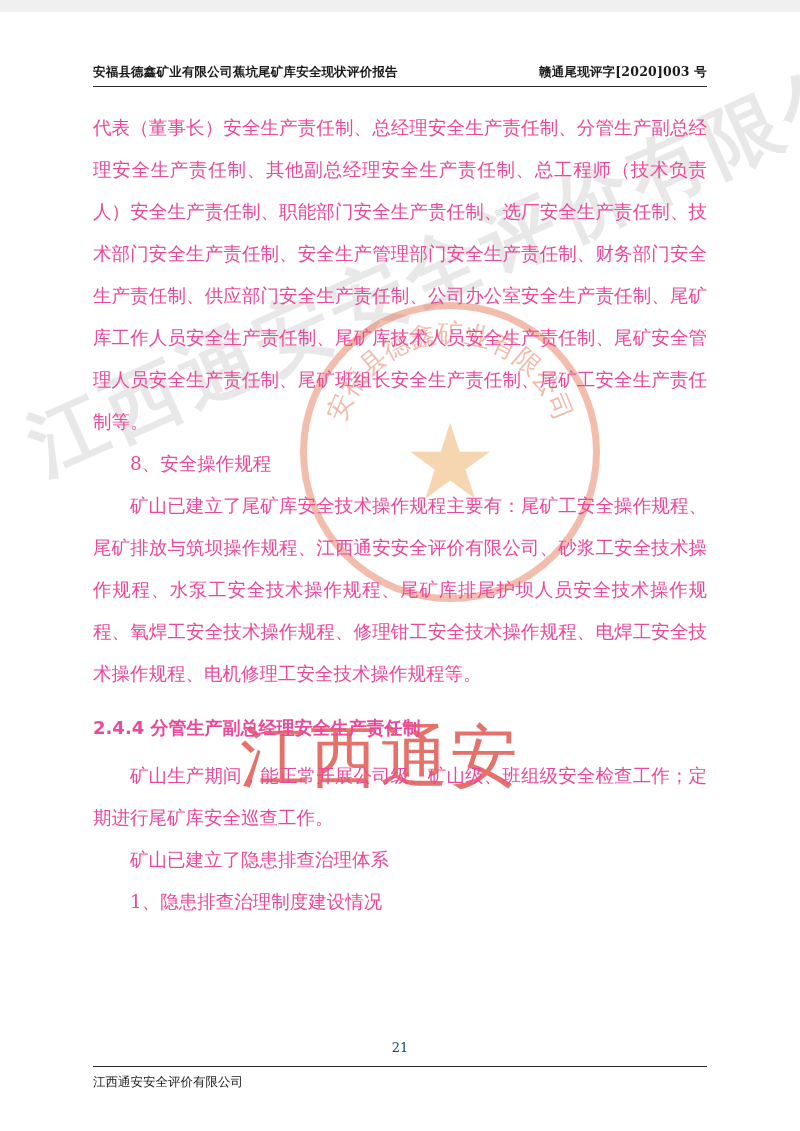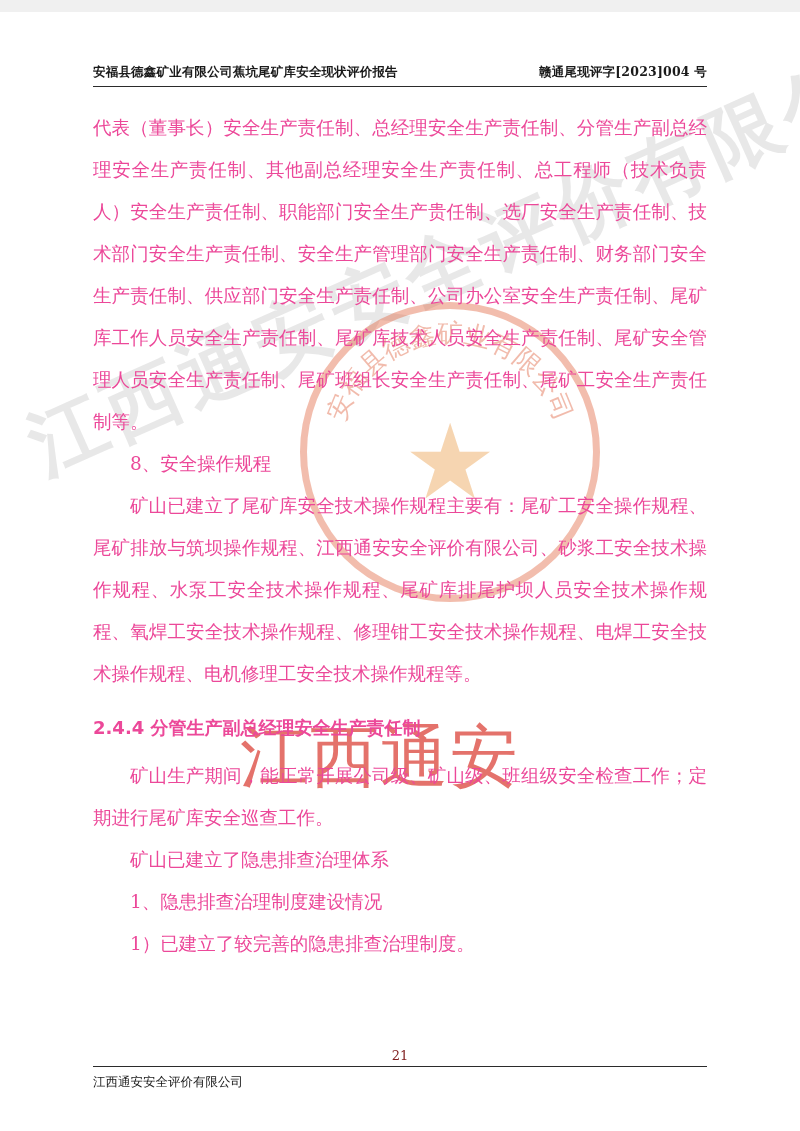--- a/index.html
+++ b/index.html
@@ -62,26 +62,26 @@
     font-weight: bold;
     font-family: "DejaVu Sans", "Liberation Sans", sans-serif;
     font-size: 18px;
     margin-top: 12px !important;
     margin-bottom: 6px !important;
   }
 
   
   .page-number {
     position: absolute;
-    bottom: 80px;
+    bottom: 88px;
     left: 0;
     width: 100%;
     text-align: center;
     font-size: 13px;
-    color: #7f1d1d;
+    color: #0c4a6e;
   }
   .footer-rule {
     position: absolute;
     bottom: 76px;
     left: 93px;
     right: 93px;
     border-bottom: 1px solid #2b2b2b;
   }
   .footer-text {
     position: absolute;
@@ -150,21 +150,21 @@
     white-space: nowrap;
   }
 </style>
 </head>
 <body>
 
 <div class="page">
 
   <div class="header">
     <span>安福县德鑫矿业有限公司蕉坑尾矿库安全现状评价报告</span>
-    <span>赣通尾现评字[2023]004 号</span>
+    <span>赣通尾现评字[2020]003 号</span>
   </div>
   <div class="header-rule"></div>
 
   <div class="stamp wm-diagonal">江西通安安全评价有限公司</div>
   <div class="stamp stamp-ring"></div>
   <div class="stamp stamp-arc">
     <svg width="280" height="280" viewBox="0 0 280 280">
       <path id="arcpath" d="M 30 140 A 110 110 0 0 1 250 140" fill="none"></path>
       <text font-family="DejaVu Sans, Liberation Sans, sans-serif" font-size="26" fill="rgba(224,104,72,0.45)">
         <textPath href="#arcpath" startOffset="50%" text-anchor="middle">安福县德鑫矿业有限公司</textPath>
@@ -175,20 +175,19 @@
   <div class="stamp wm-red">江西通安</div>
 
   <div class="content">
     <p class="">代表（董事长）安全生产责任制、总经理安全生产责任制、分管生产副总经理安全生产责任制、其他副总经理安全生产责任制、总工程师（技术负责人）安全生产责任制、职能部门安全生产贵任制、选厂安全生产责任制、技术部门安全生产责任制、安全生产管理部门安全生产责任制、财务部门安全生产责任制、供应部门安全生产责任制、公司办公室安全生产责任制、尾矿库工作人员安全生产责任制、尾矿库技术人员安全生产责任制、尾矿安全管理人员安全生产责任制、尾矿班组长安全生产责任制、尾矿工安全生产责任制等。</p>
     <p class="para-indent">8、安全操作规程</p>
     <p class="para-indent">矿山已建立了尾矿库安全技术操作规程主要有：尾矿工安全操作规程、尾矿排放与筑坝操作规程、江西通安安全评价有限公司、砂浆工安全技术操作规程、水泵工安全技术操作规程、尾矿库排尾护坝人员安全技术操作规程、氧焊工安全技术操作规程、修理钳工安全技术操作规程、电焊工安全技术操作规程、电机修理工安全技术操作规程等。</p>
     <p class="heading">2.4.4 分管生产副总经理安全生产责任制</p>
     <p class="para-indent">矿山生产期间，能正常开展公司级、矿山级、班组级安全检查工作；定期进行尾矿库安全巡查工作。</p>
     <p class="para-indent">矿山已建立了隐患排查治理体系</p>
     <p class="para-indent">1、隐患排查治理制度建设情况</p>
-    <p class="para-indent">1）已建立了较完善的隐患排查治理制度。</p>
   </div>
 
   <div class="page-number">21</div>
   <div class="footer-rule"></div>
   <div class="footer-text">江西通安安全评价有限公司</div>
 
 </div>
 
 </body></html>

